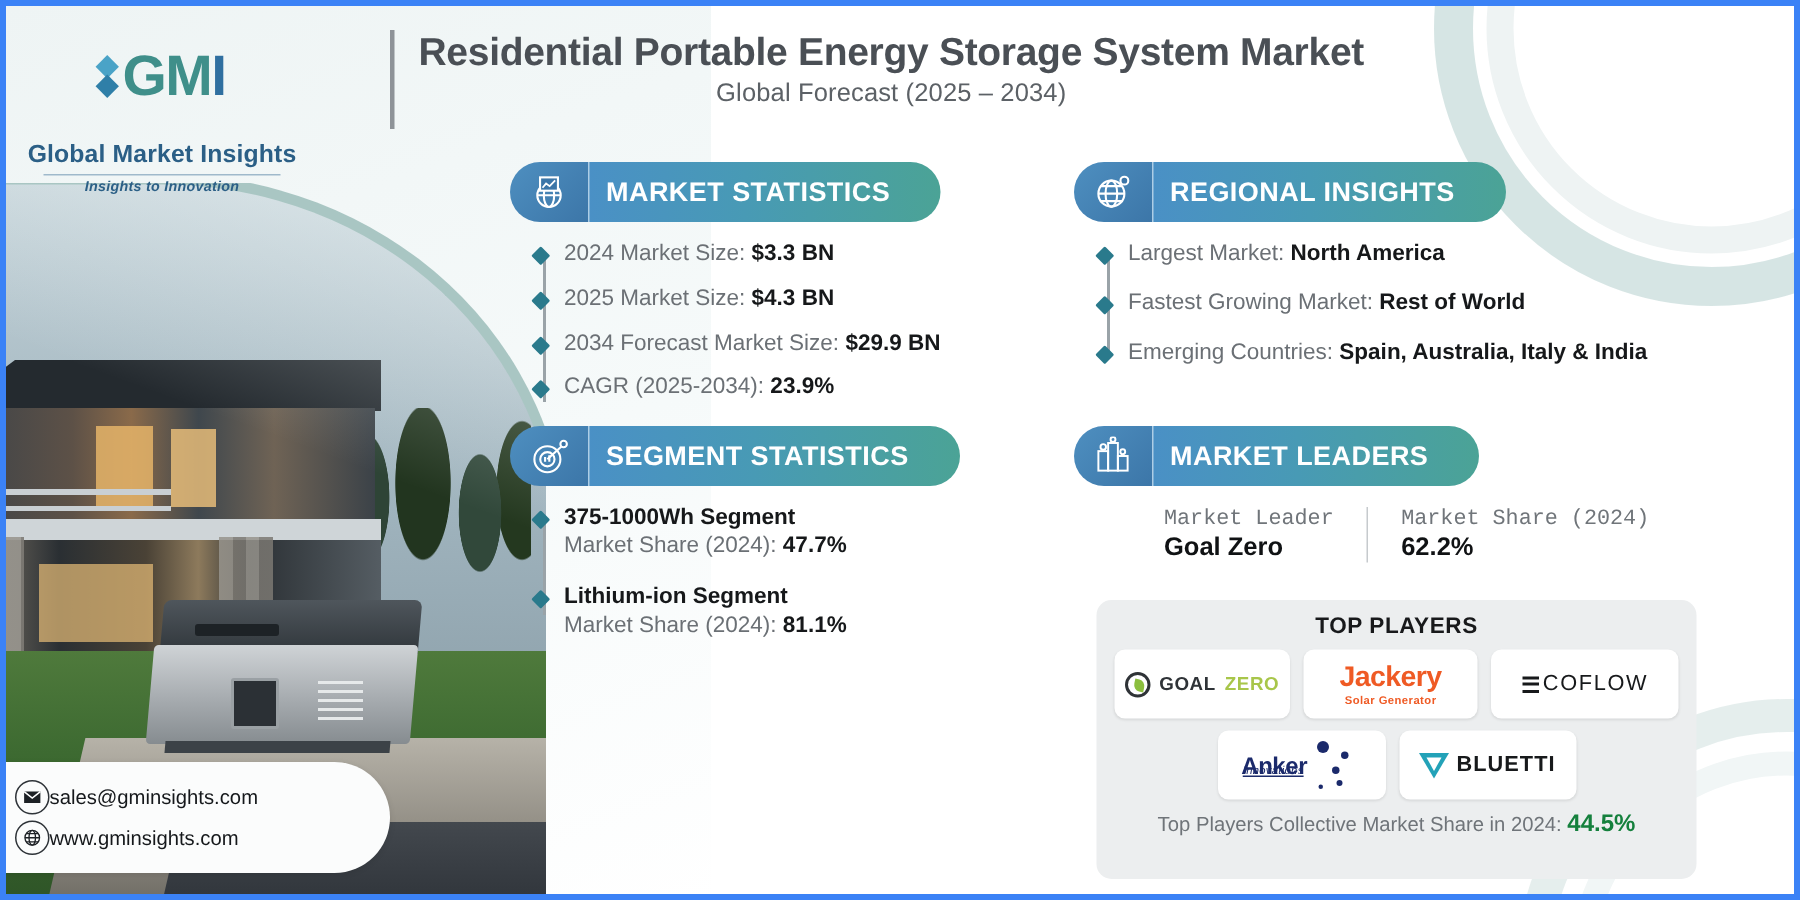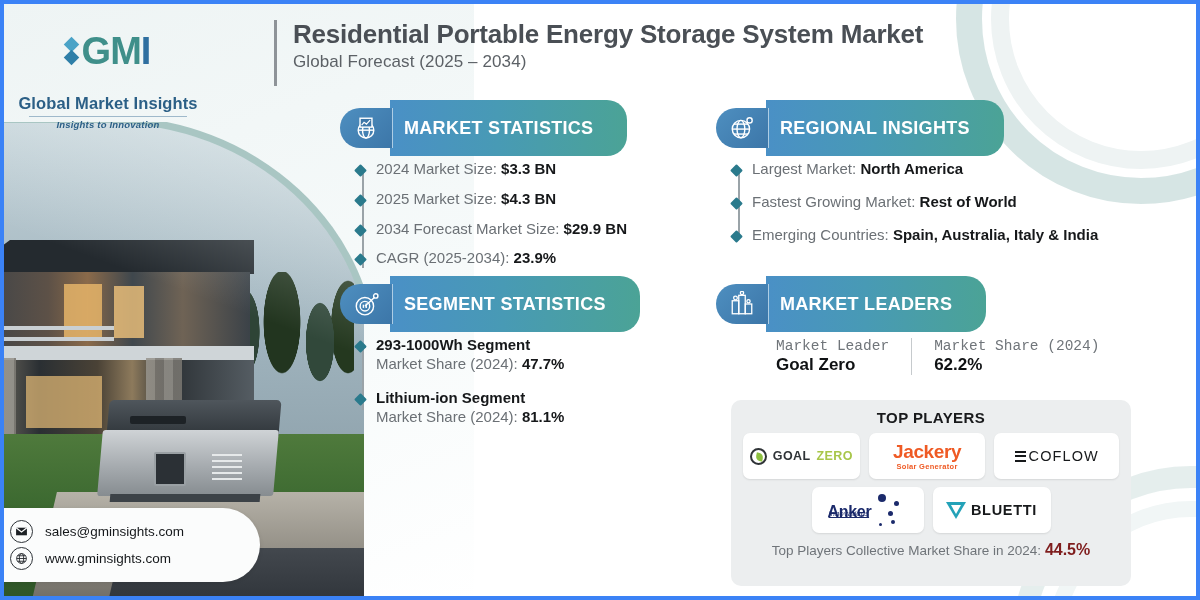--- a/index.html
+++ b/index.html
@@ -216,24 +216,25 @@
     margin-top: 20px;
   }
   .logo-rule { width: 158px; height: 1px; background: #9fb9cb; margin: 3px auto 2px; }
   .logo-tag {
     font-size: 9.5px; font-style: italic; font-weight: 700; color: #2b5f86;
     letter-spacing: .2px;
   }
 
   
   .header {
-    position: absolute; left: 270px; top: 16px; z-index: 5;
+    position: absolute; left: 256px; top: 16px; z-index: 5;
     padding-left: 16px;
     border-left: 3px solid #8e9398;
     height: 66px;
+    text-align: center;
   }
   .title {
     font-size: 26px; font-weight: 700; color: #4a4f55; letter-spacing: -.2px;
     line-height: 1.12;
   }
   .subtitle {
     font-size: 17px; color: #5c6166; margin-top: 3px; letter-spacing: .1px;
   }
 
   
@@ -242,21 +243,21 @@
   .pill-icon {
     width: 52px; height: 40px;
     background: linear-gradient(135deg,#4e8fc0 0%,#3c76a8 100%);
     border-radius: 20px 0 0 20px;
     display: flex; align-items: center; justify-content: center;
     position: relative; z-index: 2;
     box-shadow: 1px 0 0 rgba(255,255,255,.55);
   }
   .pill-icon svg { width: 26px; height: 26px; }
   .pill-label {
-    height: 56px; padding: 0 34px 0 14px;
+    height: 40px; padding: 0 34px 0 14px;
     background: linear-gradient(90deg,#4a90c6 0%,#489ab5 45%,#4ba396 100%);
     border-radius: 0 20px 20px 0;
     display: flex; align-items: center;
     color: #ffffff; font-size: 18px; font-weight: 600; letter-spacing: .3px;
     margin-left: -2px;
   }
 
   
   .bul-list { position: relative; margin-top: 12px; padding-left: 36px; }
   .bul-line {
@@ -352,30 +353,30 @@
     width: 0; height: 0;
     border-left: 5px solid transparent;
     border-right: 5px solid transparent;
     border-top: 9px solid #ffffff;
   }
   .bl-t { font-size: 14.5px; font-weight: 700; color: #17191b; letter-spacing: .7px; }
 
   .players-foot {
     text-align: center; font-size: 13.5px; color: #6f7479; margin-top: 4px;
   }
-  .players-foot b { color: #7f1d1d; font-size: 16px; font-weight: 700; }
+  .players-foot b { color: #15803d; font-size: 16px; font-weight: 700; }
 
   
   .contact {
     position: absolute; left: -16px; bottom: 14px; width: 272px; height: 74px;
     background: #fbfcfc; border-radius: 0 40px 40px 0;
     z-index: 6; padding: 10px 0 0 22px;
     box-shadow: 0 1px 4px rgba(0,0,0,.10);
   }
-  .c-row { display: flex; align-items: center; gap: 12px; height: 27px; }
+  .c-row { display: flex; align-items: center; height: 27px; }
   .c-ico {
     width: 23px; height: 23px; border: 1.4px solid #2e3338; border-radius: 50%;
     display: flex; align-items: center; justify-content: center; flex: 0 0 auto;
   }
   .c-ico svg { width: 13px; height: 13px; }
   .c-txt { font-size: 13.5px; color: #15181b; }
 </style>
 </head>
 <body>
 
@@ -514,21 +515,21 @@
           <line x1="11" y1="14" x2="20.5" y2="5.4"></line>
           <circle cx="21" cy="4.6" r="2" fill="#3c76a8"></circle>
         </svg>
       </div>
       <div class="pill-label">SEGMENT STATISTICS</div>
     </div>
     <div class="bul-list">
       <div class="bul-line" style="top:10px; height:64px;"></div>
       <div class="bul-item" style="margin-bottom:17px;">
         <span class="bul-dot"></span>
-        <div class="bul-head">293-1000Wh Segment</div>
+        <div class="bul-head">375-1000Wh Segment</div>
         <div class="bul-sub"><span>Market Share (2024): </span><b>47.7%</b></div>
       </div>
       <div class="bul-item">
         <span class="bul-dot"></span>
         <div class="bul-head">Lithium-ion Segment</div>
         <div class="bul-sub"><span>Market Share (2024): </span><b>81.1%</b></div>
       </div>
     </div>
   </div>
 

